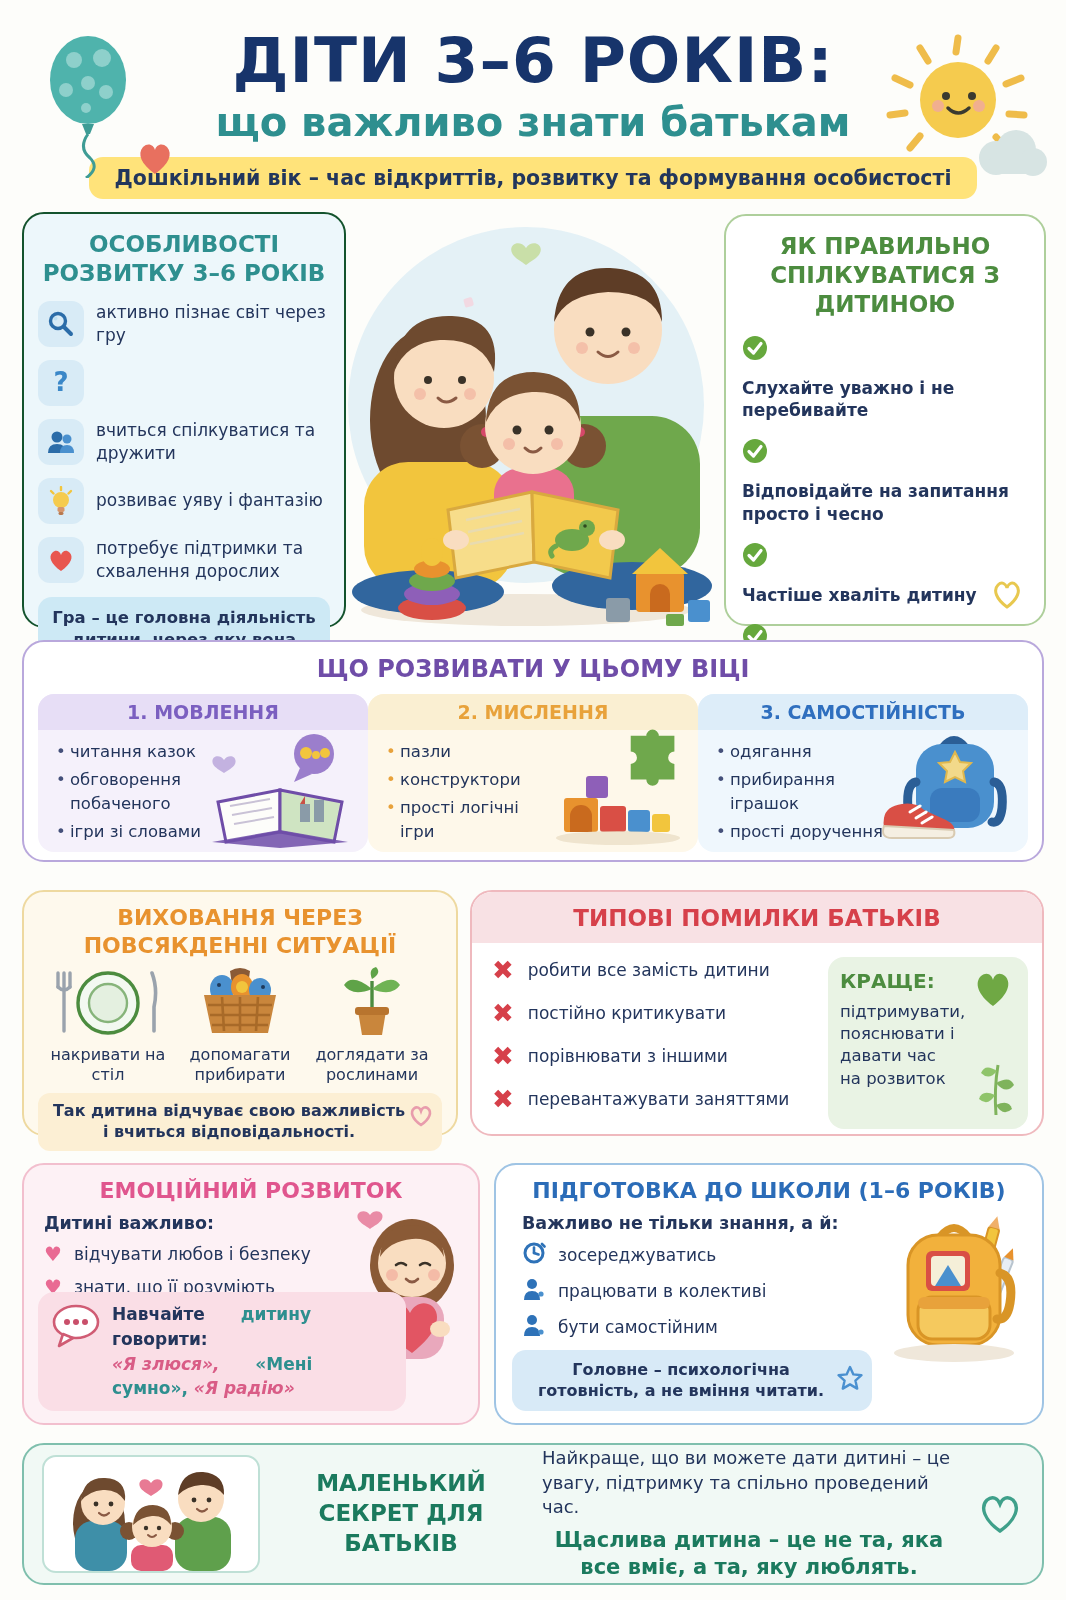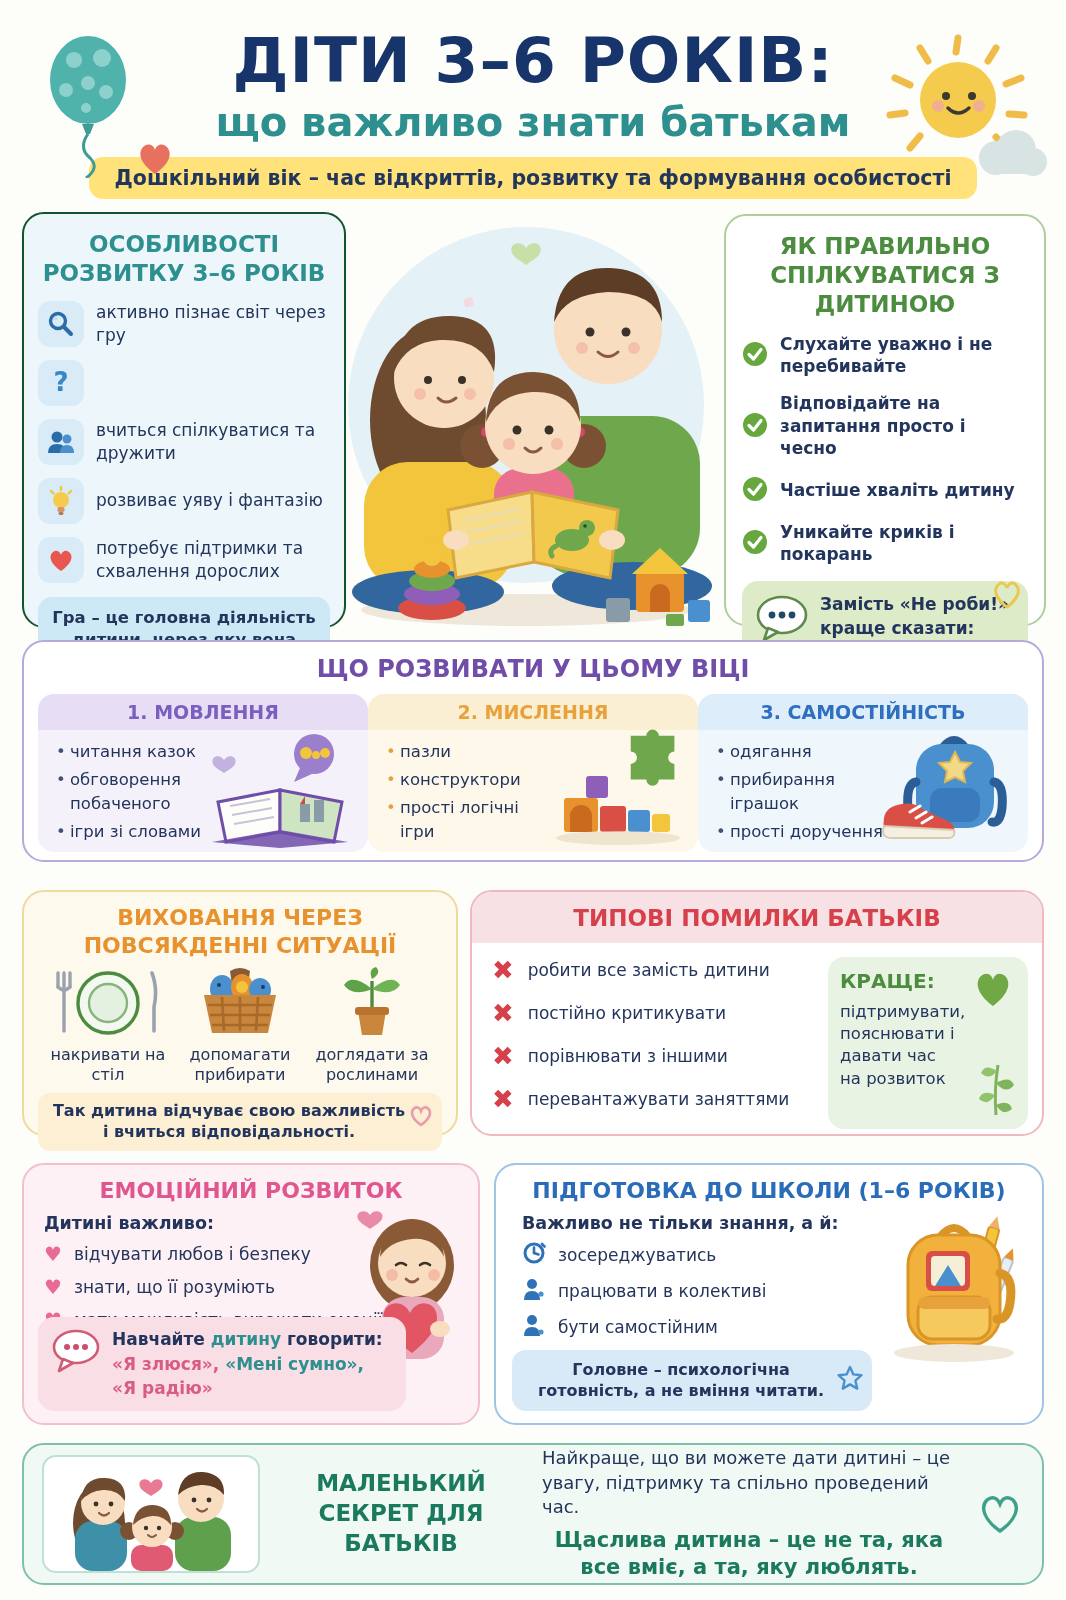--- a/index.html
+++ b/index.html
@@ -33,21 +33,21 @@
                display:flex; align-items:center; justify-content:center; }
   .dev-item-text { font-size:17px; line-height:1.3; color:#23355C; }
   .dev-note { margin-top:14px; background:#CDE9F5; border-radius:14px; padding:10px 12px;
               font-size:16.5px; font-weight:bold; text-align:center; color:#23355C; line-height:1.35; }
 
   .family-stage { position:absolute; left:336px; top:210px; width:380px; height:418px; }
 
   .comm-card { left:724px; top:214px; width:322px; height:412px; background:#FFFFFF;
                border:2px solid #AECF9B; padding:16px 16px 12px; }
   .comm-card .card-title { color:#4C8C3F; font-size:23px; }
-  .comm-item { display:flex; align-items:center; gap:12px; margin-top:15px; }
+  .comm-item { display:flex; align-items:flex-start; gap:12px; margin-top:15px;flex-direction:column; }
   .check-circle { flex:0 0 26px; margin-top:2px; }
   .comm-item-text { font-size:17px; line-height:1.3; font-weight:bold; color:#23355C; }
   .comm-tip { margin-top:16px; background:#DDEBC9; border-radius:16px; padding:12px 12px;
               display:flex; gap:10px; align-items:flex-start; }
   .comm-tip-text { font-size:17px; font-weight:bold; color:#23355C; line-height:1.4; }
   .tip-heart { position:absolute; right:20px; bottom:10px; }
 
   
   .grow-card { left:22px; top:640px; width:1022px; height:222px; background:#FFFFFF;
                border:2px solid #B9A8DC; padding:10px 14px; }
@@ -98,21 +98,21 @@
   .emo-card { left:22px; top:1163px; width:458px; height:262px; background:#FDF1F5;
               border:2px solid #F2BFCE; padding:12px 14px; overflow:hidden; }
   .emo-card .card-title { color:#E0568E; font-size:22px; }
   .emo-lead { font-size:17.5px; font-weight:bold; margin:8px 0 2px 6px; }
   .emo-item { display:flex; align-items:center; gap:12px; margin-top:9px; margin-left:6px; }
   .emo-heart { color:#E96A93; font-size:20px; }
   .emo-text { font-size:17px; color:#23355C; }
   .emo-note { position:absolute; left:14px; bottom:12px; width:368px; background:#FADEE6;
               border-radius:16px; padding:10px 12px; display:flex; gap:10px; align-items:flex-start; }
   .emo-note-lines { font-size:17px; font-weight:bold; line-height:1.45; }
-  .c-navy { color:#23355C; } .c-teal { color:#2E8F8F; } .c-pink { color:#D95C86; }
+  .c-navy { color:#23355C; } .c-teal { color:#2E8F8F;margin-left:30px; } .c-pink { color:#D95C86;font-style:italic; }
   .emo-girl { position:absolute; right:6px; top:40px; }
 
   
   .school-card { left:494px; top:1163px; width:550px; height:262px; background:#FFFFFF;
                  border:2px solid #9FC4E4; padding:12px 16px; position:absolute; }
   .school-card .card-title { color:#2B6CB8; font-size:22px; }
   .school-lead { font-size:17.5px; font-weight:bold; margin:8px 0 4px 10px; }
   .school-item { display:flex; align-items:center; gap:12px; margin-top:8px; margin-left:10px; }
   .school-text { font-size:17px; color:#23355C; }
   .school-note { position:absolute; left:16px; bottom:12px; width:360px; background:#D8EAF7;

